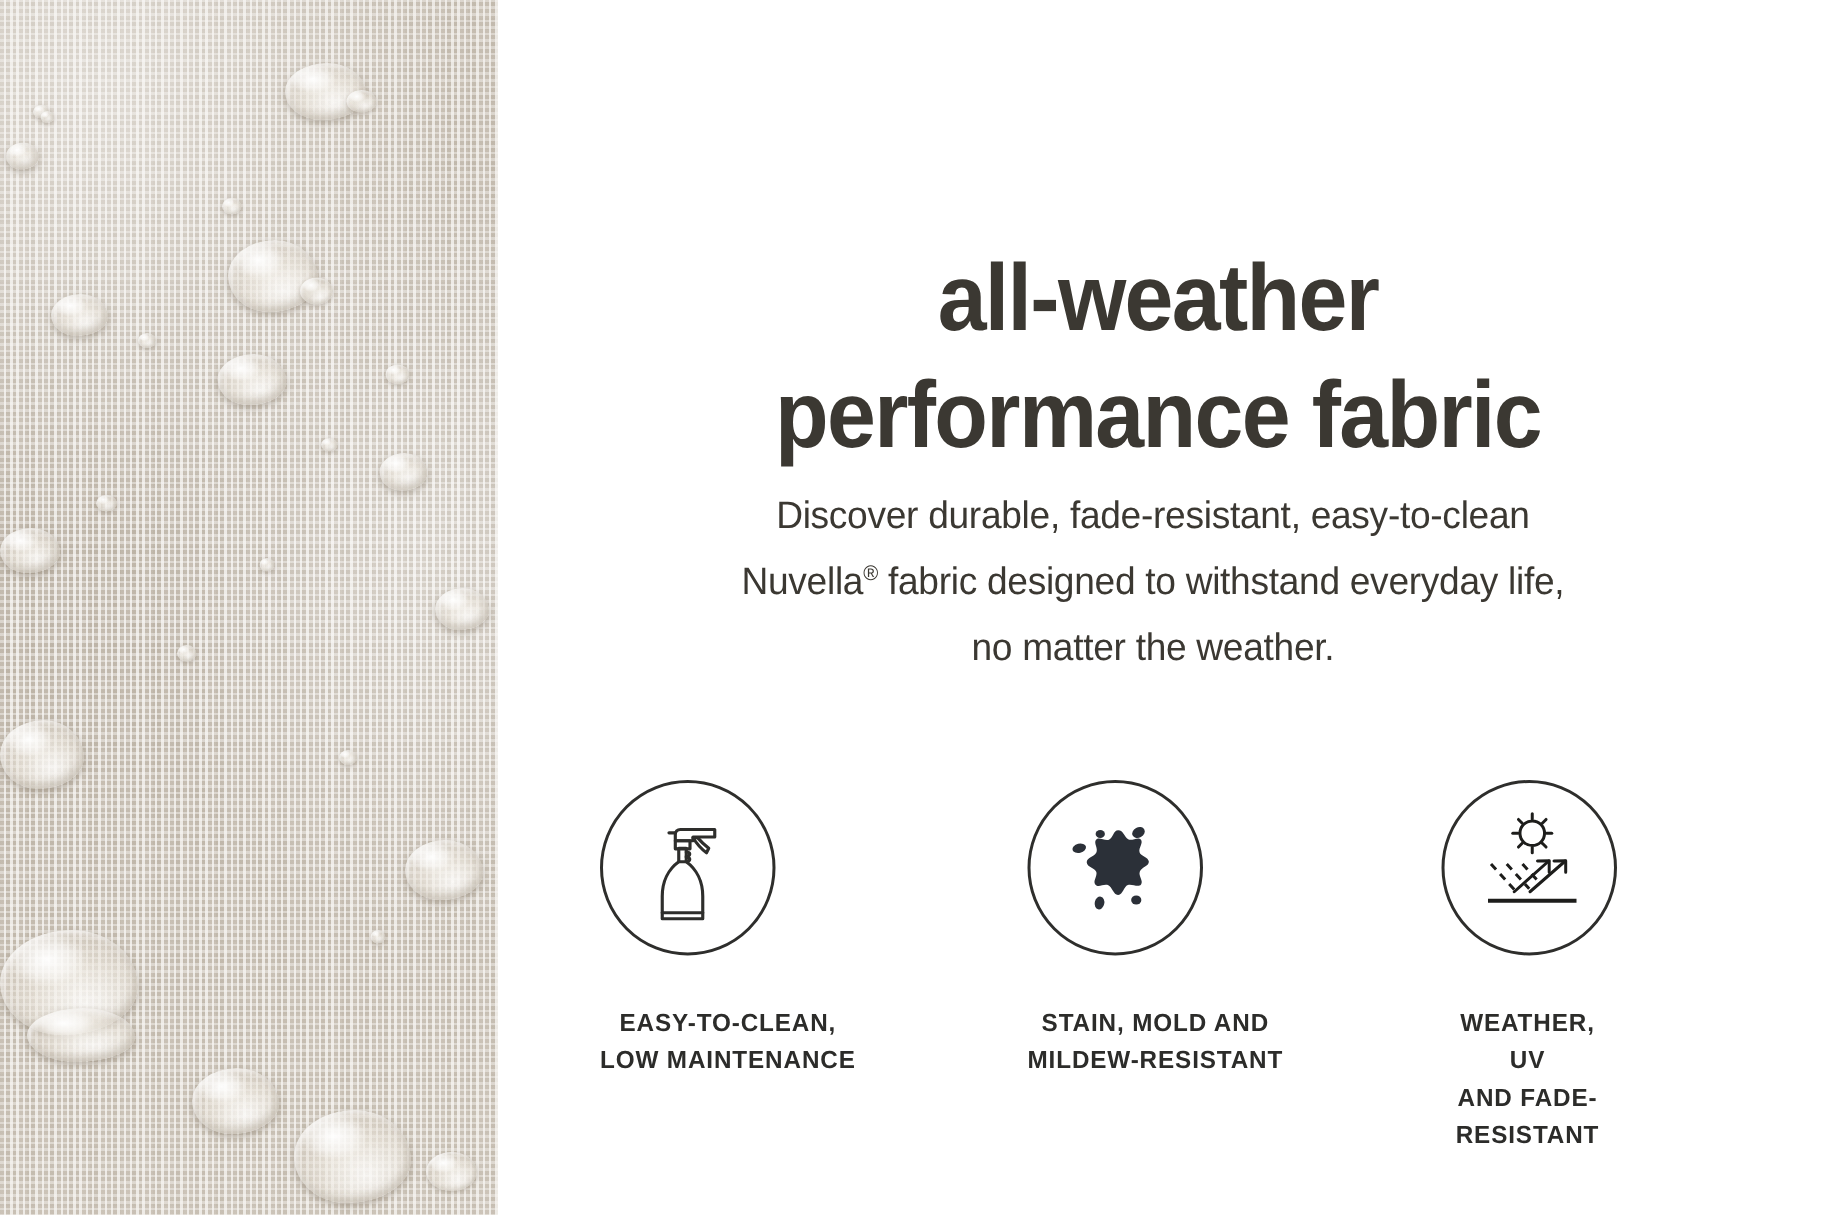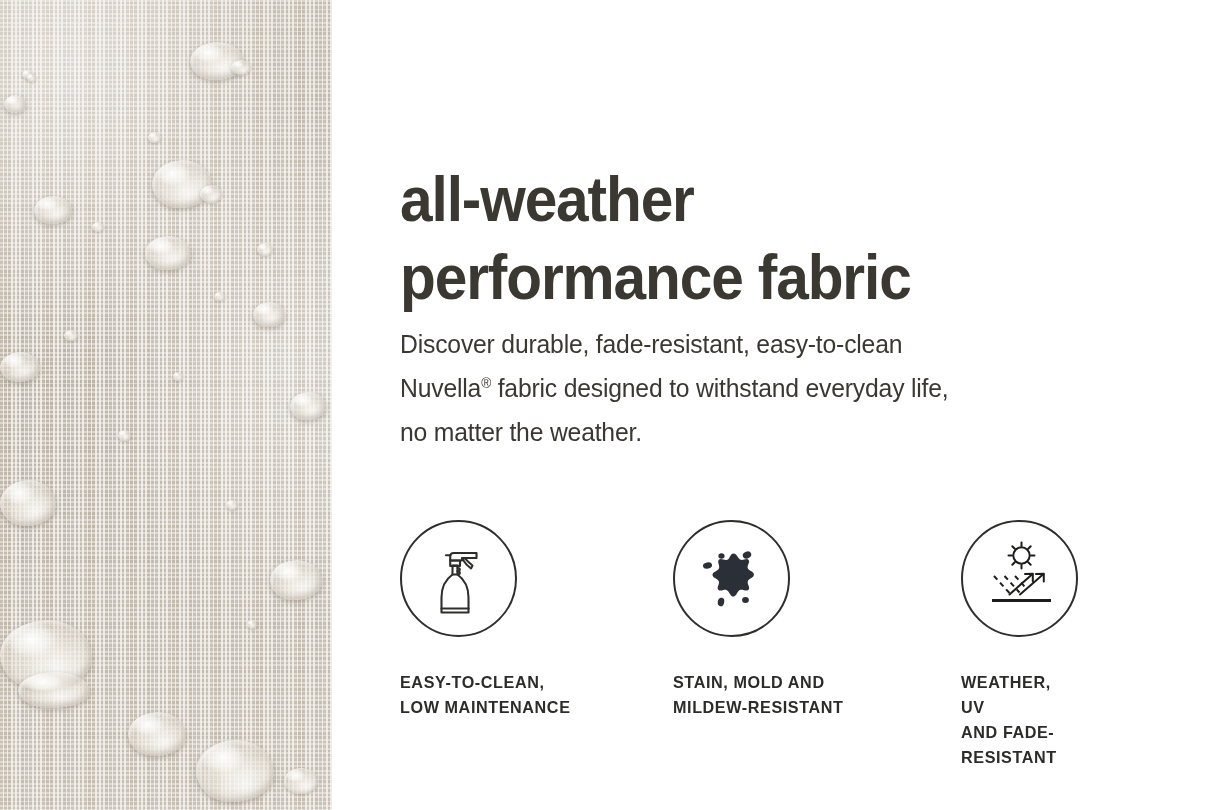--- a/index.html
+++ b/index.html
@@ -10,20 +10,21 @@
   body {
     font-family: "Liberation Sans", sans-serif;
     -webkit-font-smoothing: antialiased;
   }
   #stage {
     position: relative;
     width: 1214px;
     height: 810px;
     overflow: hidden;
     background: #ffffff;
+    text-align: center;
   }
 
   
   .photo-panel {
     position: absolute;
     left: 0;
     top: 0;
     width: 332px;
     height: 810px;
     overflow: hidden;
@@ -122,21 +123,21 @@
     top: 0;
     width: 714px;
     height: 810px;
     margin-top: 36px;
   }
   .feature {
     position: absolute;
     top: 484px;
   }
   .feature:nth-child(1) { left: 68px; }
-  .feature:nth-child(2) { left: 341px; }
+  .feature:nth-child(2) { left: 353px; }
   .feature:nth-child(3) { left: 629px; }
 
   .icon-circle {
     width: 117px;
     height: 117px;
     border: 2px solid #2e2e2c;
     border-radius: 50%;
     box-sizing: border-box;
     position: relative;
   }

